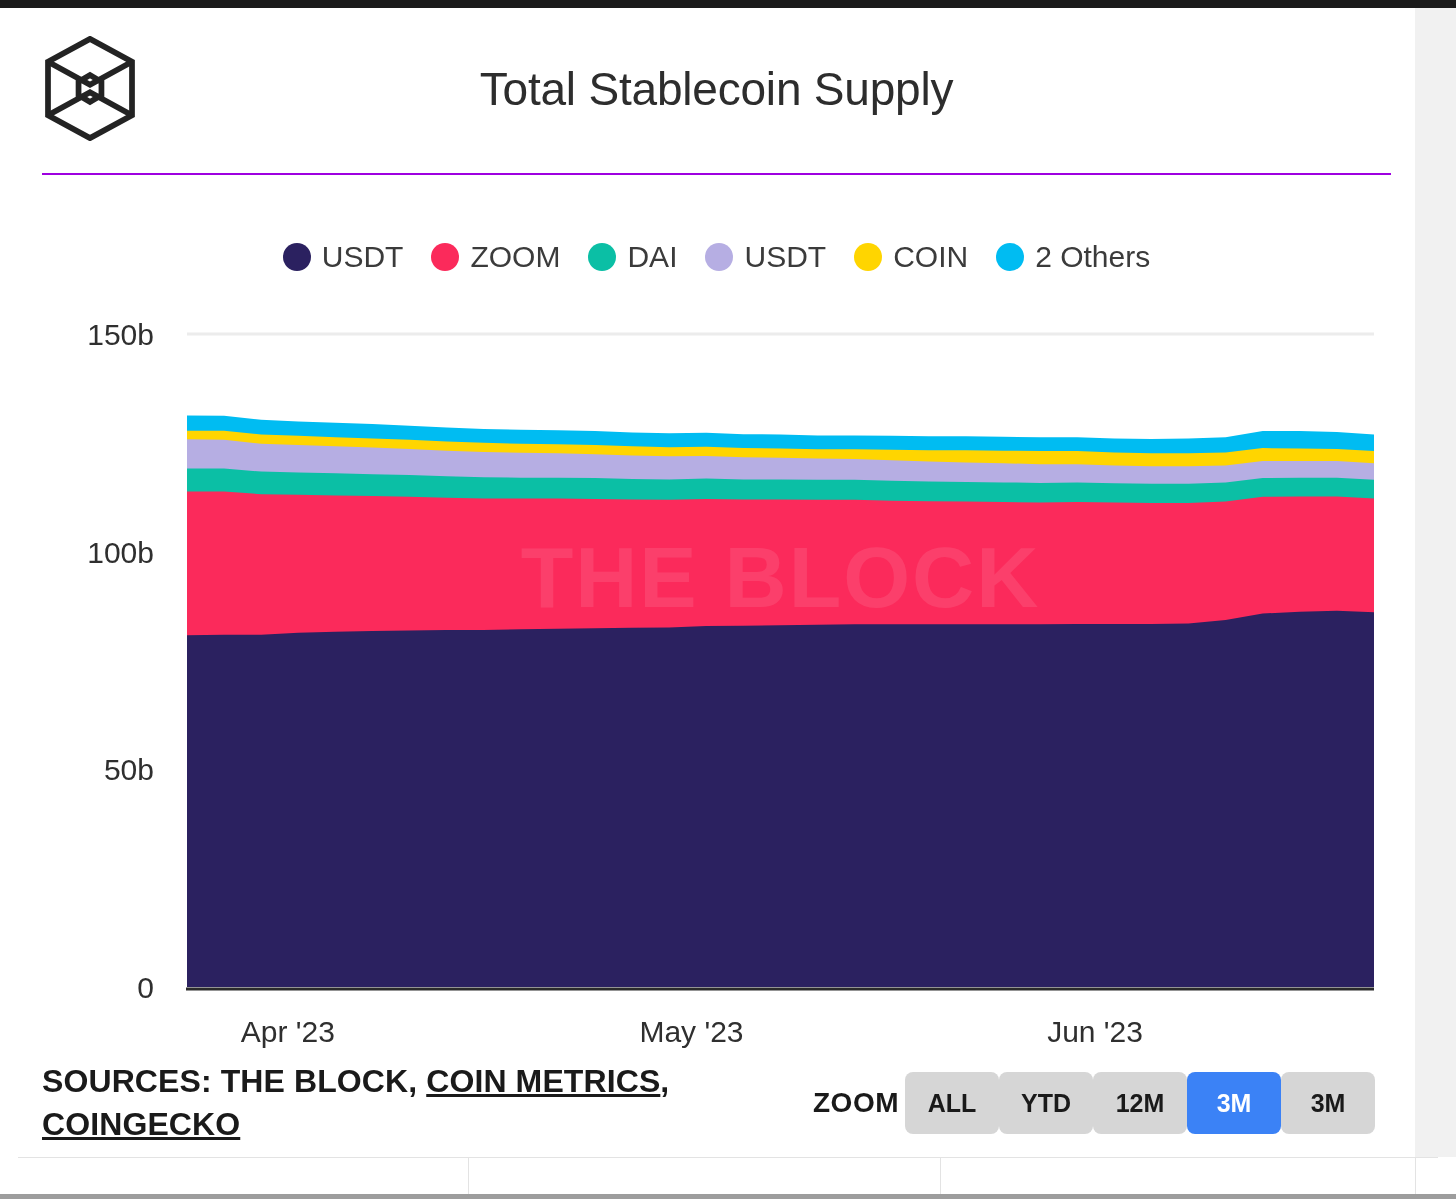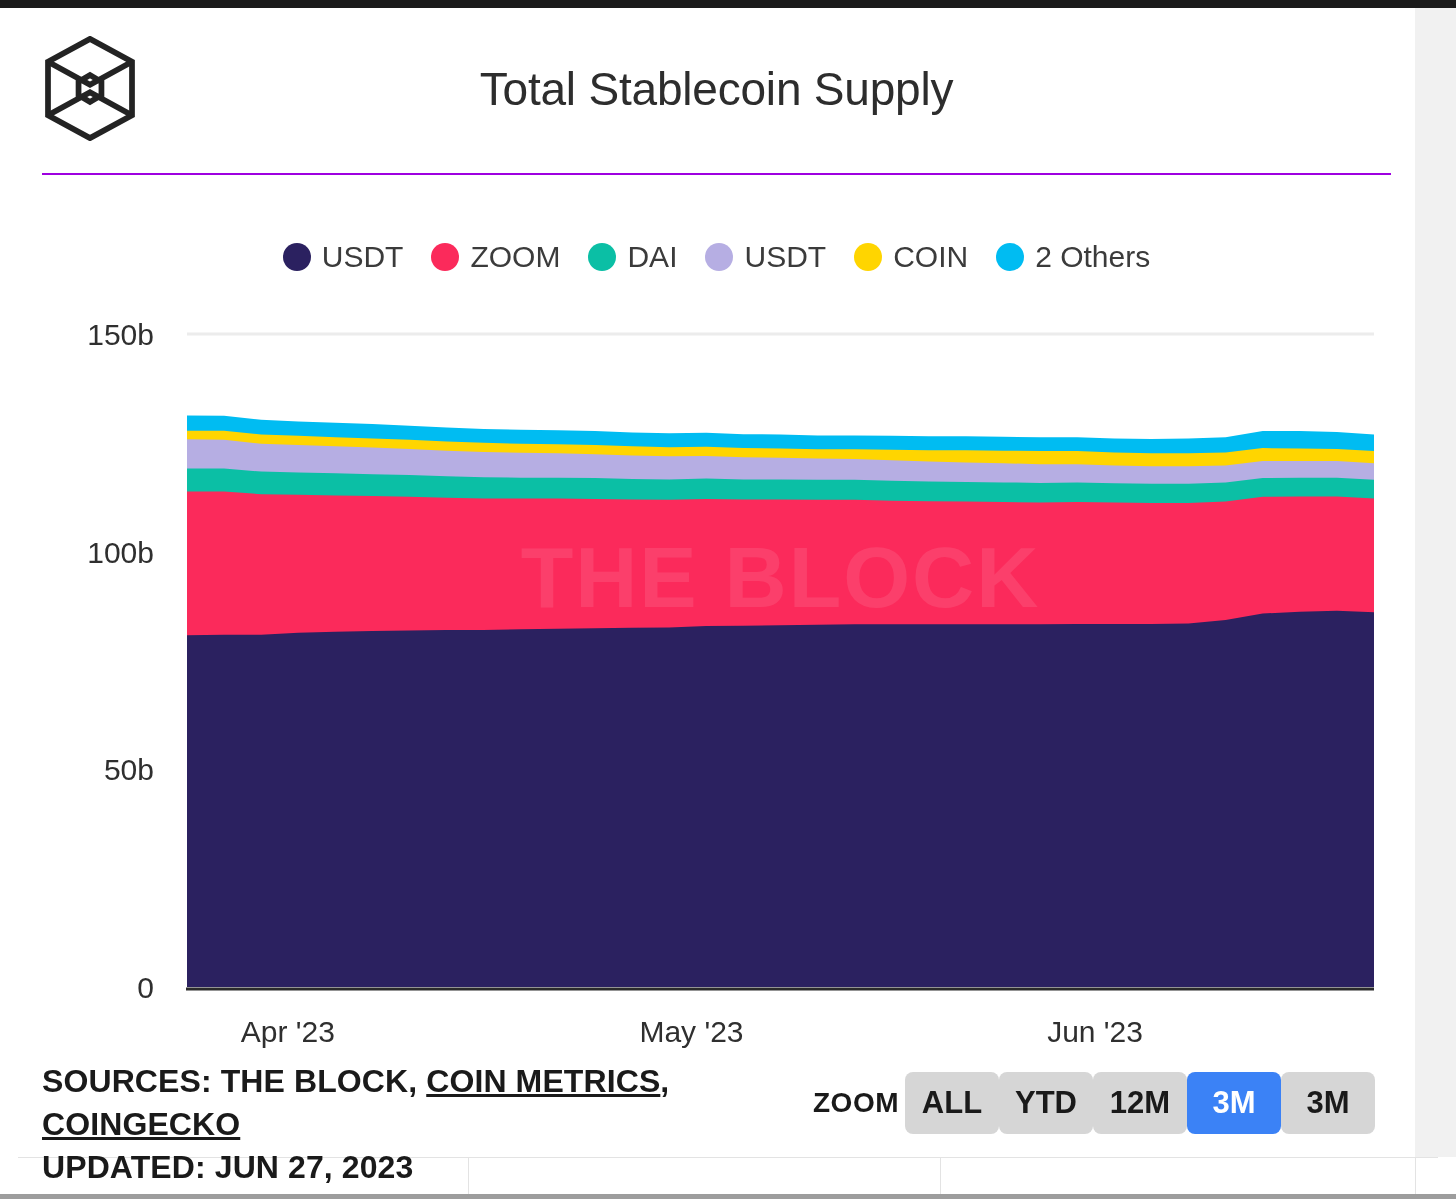--- a/index.html
+++ b/index.html
@@ -186,21 +186,21 @@
     color: #1a1a1a;
     letter-spacing: 0.5px;
     margin-right: 6px;
   }
   .zoom-btn {
     min-width: 94px;
     height: 62px;
     border-radius: 8px;
     background: #d6d6d6;
     color: #1a1a1a;
-    font-size: 31px;
+    font-size: 25px;
     font-weight: 700;
     display: flex;
     align-items: center;
     justify-content: center;
     cursor: pointer;
     border: none;
     font-family: "Liberation Sans", sans-serif;
   }
   .zoom-btn.active {
     background: #3b82f6;
@@ -286,21 +286,20 @@
           <line x1="168" y1="687" x2="1356" y2="687" stroke="#2b2b2b" stroke-width="3"></line>
           <text x="269.895" y="740" class="x-tick-label">Apr '23</text>
           <text x="673.4749999999999" y="740" class="x-tick-label">May '23</text>
           <text x="1077.055" y="740" class="x-tick-label">Jun '23</text>
         </svg>
     </div>
 
     <div id="footer">
       <div id="sources-block">
         <span>SOURCES: THE BLOCK, </span><span class="srclink">COIN METRICS</span><span>, </span><span class="srclink">COINGECKO</span>
-        <div>UPDATED: JUN 27, 2023</div>
       </div>
 
       <div id="zoom-controls">
         <span id="zoom-label">ZOOM</span>
       <button class="zoom-btn">ALL</button>
           <button class="zoom-btn">YTD</button>
           <button class="zoom-btn">12M</button>
           <button class="zoom-btn active">3M</button>
           <button class="zoom-btn">3M</button>
         </div>

